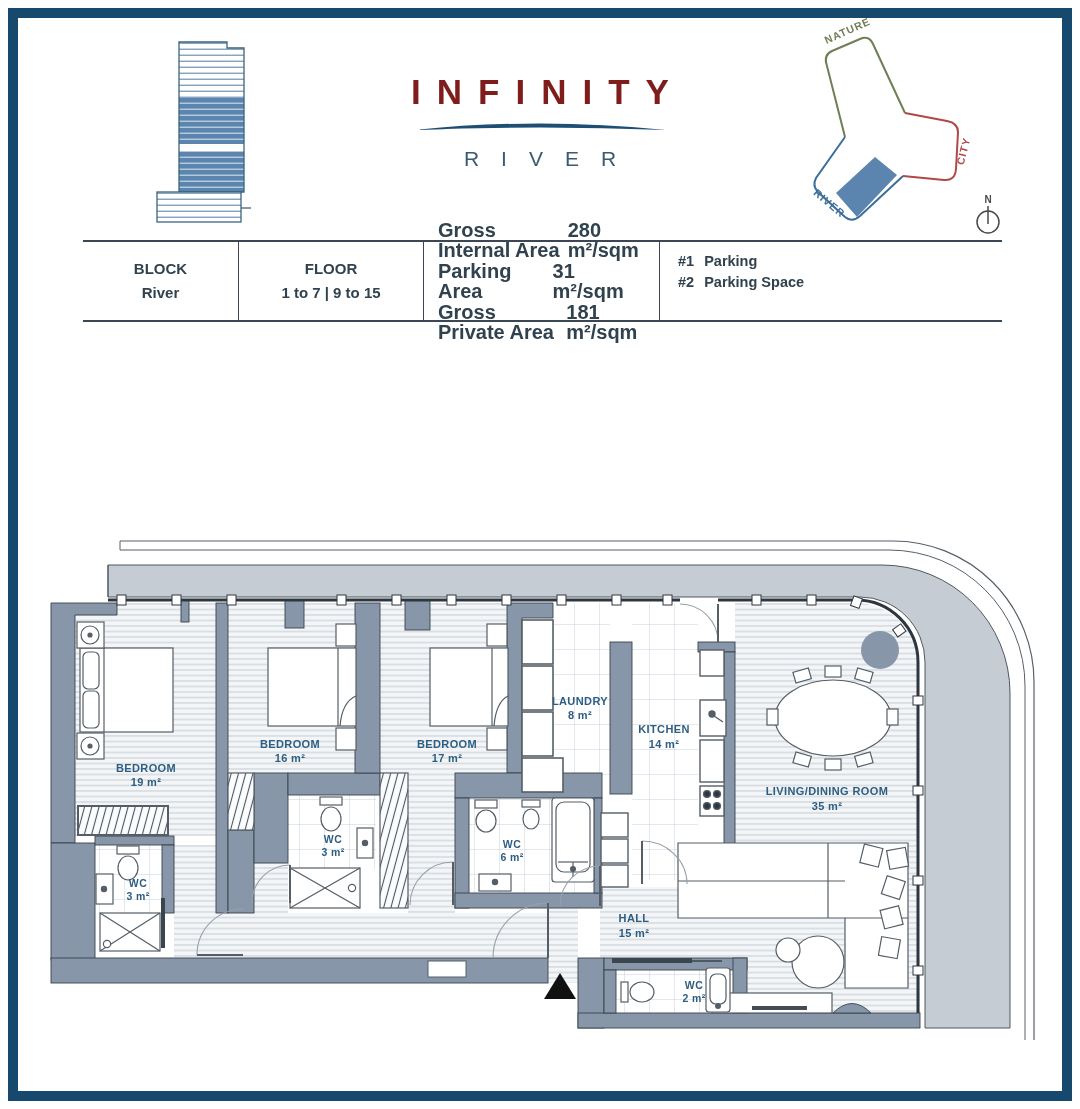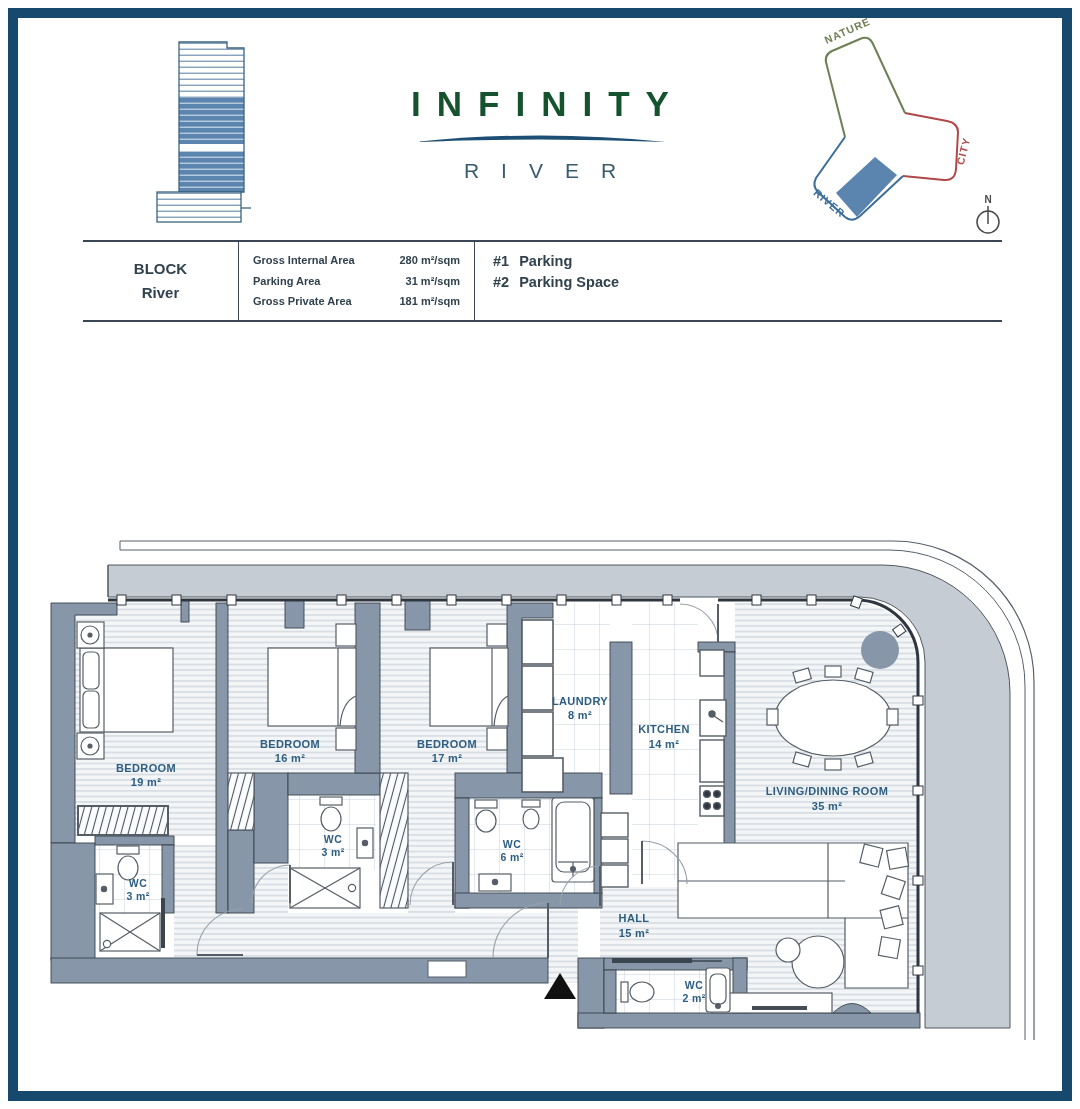--- a/index.html
+++ b/index.html
@@ -2,37 +2,37 @@
 <html><head>
 <meta charset="utf-8">
 <style>
   html,body{margin:0;padding:0;background:#fff;}
   body{width:1080px;height:1109px;position:relative;overflow:hidden;
        font-family:"Liberation Sans",sans-serif;color:#31424f;}
   .frame{position:absolute;left:8px;top:8px;right:8px;bottom:8px;
          border:10px solid #17496f;pointer-events:none;}
   
   .brand{position:absolute;left:330px;top:72px;width:420px;text-align:center;}
-  .brand .main{font-size:35px;font-weight:700;letter-spacing:16px;color:#14532d;
-               margin-left:16px;margin-top:12px;}
+  .brand .main{font-size:35px;font-weight:700;letter-spacing:16px;color:#7f1d1d;
+               margin-left:16px;}
   .brand .swoosh{margin:9px auto 14px auto;display:block;}
   .brand .sub{font-size:21px;font-weight:400;letter-spacing:22px;color:#3a5b6e;
               margin-left:22px;}
   
   .info-table{position:absolute;left:83px;top:240px;width:919px;height:78px;
               border-top:2px solid #3b4754;border-bottom:2px solid #3b4754;
               display:flex;align-items:stretch;}
   .cell{box-sizing:border-box;display:flex;flex-direction:column;
         align-items:center;justify-content:center;}
   .cell + .cell{border-left:1.5px solid #3b4754;}
   .c1{width:155px;} .c2{width:185px;} .c3{width:207px;}
   .c4{width:236px;align-items:stretch;padding:6px 14px;}
   .c5{flex:1;align-items:flex-start;justify-content:flex-start;padding:9px 0 0 18px;}
   .lbl,.val{font-size:15px;font-weight:700;line-height:24px;}
-  .arow{display:flex;justify-content:space-between;font-size:11px;
+  .arow{display:flex;justify-content:space-between;font-size:20px;
         font-weight:700;line-height:20.5px;}
   .erow{display:flex;gap:10px;font-size:14.5px;font-weight:700;line-height:20.5px;}
   svg text{font-family:"Liberation Sans",sans-serif;}
   .roomlabel{fill:#2d5e82;font-weight:700;letter-spacing:.4px;}
 </style>
 </head>
 <body>
 
 <div class="frame"></div>
 
@@ -76,20 +76,24 @@
     <circle cx="988" cy="222" r="11" fill="none" stroke="#4a4a4a" stroke-width="1.5"></circle>
     <line x1="988" y1="206" x2="988" y2="224" stroke="#4a4a4a" stroke-width="1.5"></line>
     <text x="988" y="203" text-anchor="middle" font-size="10" fill="#4a4a4a" font-weight="700">N</text>
   </g>
 </svg>
 
 <div class="info-table">
   <div class="cell c1">
     <div class="lbl">BLOCK</div>
     <div class="val">River</div>
+  </div>
+  <div class="cell c2">
+    <div class="lbl">FLOOR</div>
+    <div class="val">1 to 7 | 9 to 15</div>
   </div>
   <div class="cell c4">
     <div class="arow">
       <span>Gross Internal Area</span>
         <span>280 m²/sqm</span>
     </div>
     <div class="arow">
       <span>Parking Area</span>
         <span>31 m²/sqm</span>
     </div>

